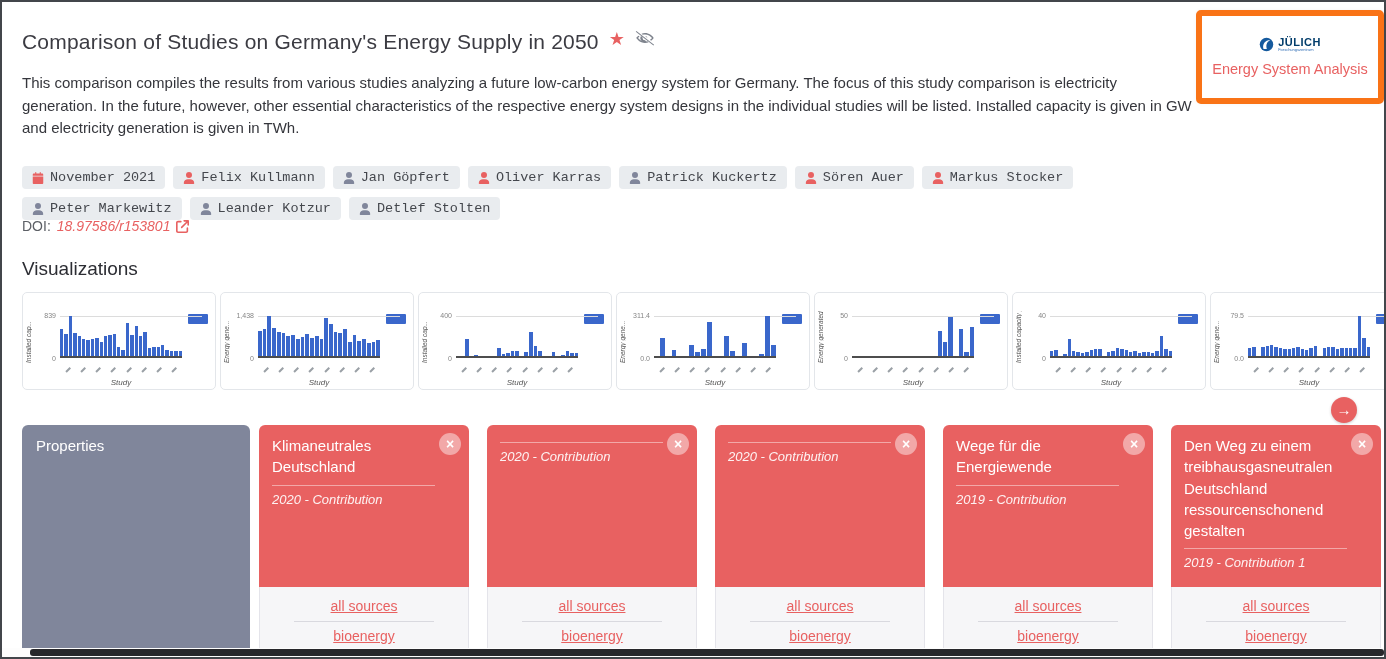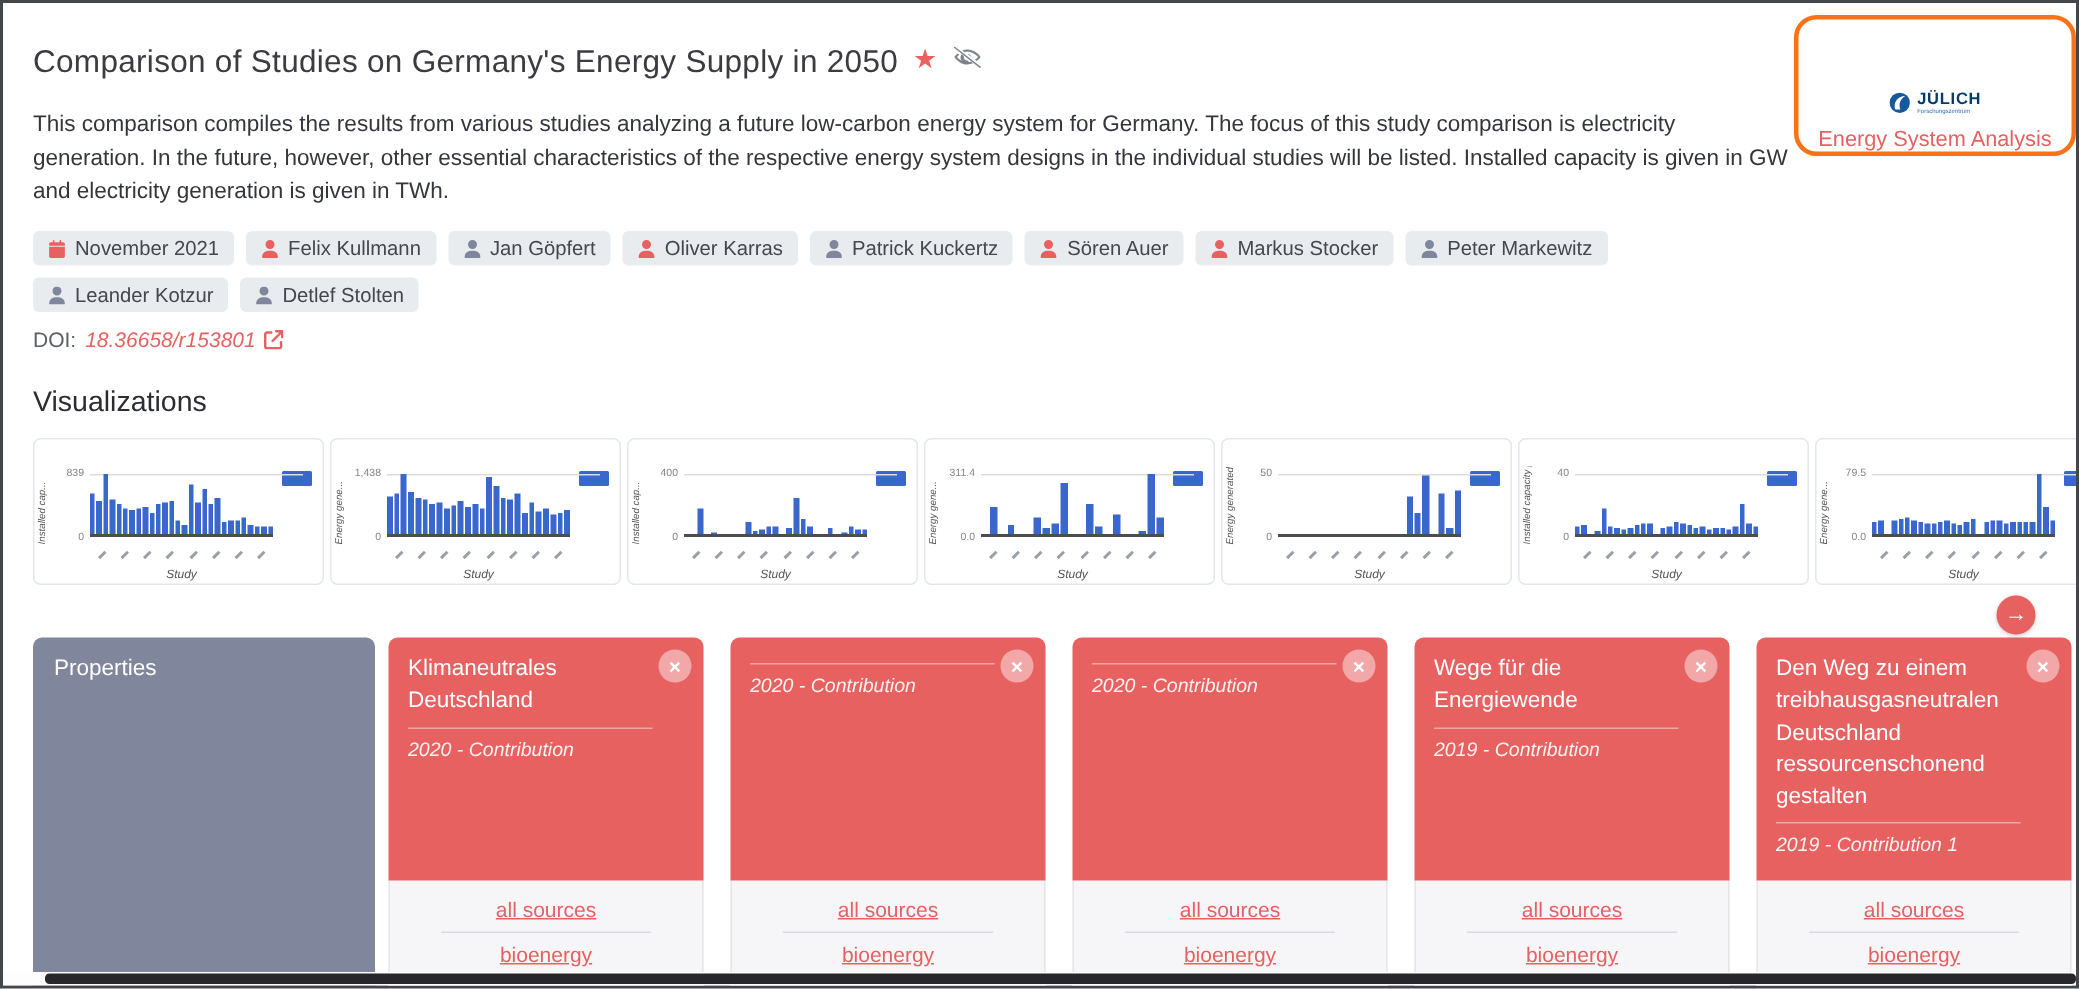--- a/index.html
+++ b/index.html
@@ -12,34 +12,34 @@
     font-family:"Liberation Sans", sans-serif;
     background:#fff; color:#33343b; position:relative;
     border:2px solid #43464b; overflow:hidden;
   }
   
   .title-row{position:absolute; top:28px; left:20px; display:flex; gap:10px;}
   .title-row h1{font-size:21px; font-weight:400; color:#3b3b42; letter-spacing:.2px;}
   .star-icon{color:var(--red); font-size:18px; line-height:1;}
   .eye-slash{width:20px; height:16px; color:#7d828c;}
   .desc{position:absolute; top:70px; left:20px; width:1172px; font-size:15px; line-height:1.5; color:#35363c;}
-  .badges{position:absolute; top:152px; left:20px; width:1160px; display:flex; flex-wrap:wrap; gap:8px;}
+  .badges{position:absolute; top:164px; left:20px; width:1160px; display:flex; flex-wrap:wrap; gap:8px;font-family:Liberation Mono, monospace;}
   .badge{display:inline-flex; align-items:center; gap:6px; background:var(--badge-bg);
     border-radius:4px; padding:4px 10px; font-size:13.5px; color:#44474d; white-space:nowrap;}
   .badge .bicon{width:12px; height:12px; display:inline-block; color:var(--gray);}
   .badge[data-variant="red"] .bicon{color:var(--red);}
   .doi-row{position:absolute; top:216px; left:20px; display:flex; align-items:center; gap:6px; font-size:14px;}
   .doi-label{color:#5d6066;}
   .doi-link{color:var(--red); font-style:italic; text-decoration:none;}
   .ext-icon{width:13px; height:13px; color:var(--red);}
   .viz-h{position:absolute; top:256px; left:20px; font-size:19px; font-weight:400; color:#2c2d33;}
   
   .brand-card{position:absolute; top:8px; right:0; width:188px; height:94px; background:#fff;
-    border:3px solid #f97316; border-radius:15px; box-shadow:0 0 4px rgba(0,0,0,.04);
-    display:flex; flex-direction:column; align-items:center; justify-content:flex-end; gap:9px; z-index:5;}
+    border:6px solid #f97316; border-radius:5px; box-shadow:0 0 4px rgba(0,0,0,.04);
+    display:flex; flex-direction:column; align-items:center; justify-content:center; gap:9px; z-index:5;}
   .brand-logo{display:flex; align-items:center; gap:4px;}
   .brand-swirl{width:15px; height:15px;}
   .brand-org{font-size:11px; font-weight:bold; color:#023d6b; letter-spacing:.5px; line-height:1;}
   .brand-org small{display:block; font-size:4px; font-weight:normal; color:#2f6db5; letter-spacing:0;}
   .brand-unit{color:var(--red); font-size:14.5px;}
   
   .vis-row{position:absolute; top:290px; left:20px; right:0; height:126px; display:flex; gap:4px; overflow:hidden;}
   .vis-card{position:relative; flex:none; width:194px; height:98px; background:#fff;
     border:1px solid #e3e6ea; border-radius:5px;}
   .ylabel{position:absolute; left:2px; top:18px; bottom:26px; display:flex; align-items:center;
@@ -174,21 +174,21 @@
   <span class="badge" data-variant="gray">
     <svg class="bicon" viewBox="0 0 448 512" fill="currentColor">
         <path d="M224 256a128 128 0 1 0 0-256 128 128 0 0 0 0 256zm-45 48A179 179 0 0 0 0 483c0 16 13 29 29 29h390c16 0 29-13 29-29a179 179 0 0 0-179-179h-90z"></path>
       </svg>
     <span>Detlef Stolten</span>
   </span>
 </div>
 
 <div class="doi-row">
   <span class="doi-label">DOI:</span>
-  <a class="doi-link">18.36658/r153801</a>
+  <a class="doi-link">18.97586/r153801</a>
   <svg class="ext-icon" viewBox="0 0 512 512" fill="currentColor">
       <path d="M320 0c-18 0-32 14-32 32s14 32 32 32h83L201 266c-12 12-12 33 0 45s33 12 45 0L448 109v83c0 18 14 32 32 32s32-14 32-32V32c0-18-14-32-32-32H320zM80 32C36 32 0 68 0 112v320c0 44 36 80 80 80h320c44 0 80-36 80-80V320c0-18-14-32-32-32s-32 14-32 32v112c0 9-7 16-16 16H80c-9 0-16-7-16-16V112c0-9 7-16 16-16h112c18 0 32-14 32-32s-14-32-32-32H80z"></path>
     </svg>
 </div>
 
 <h2 class="viz-h">Visualizations</h2>
 
 <div class="vis-row">
   <div class="vis-card">
     <span class="ylabel">Installed cap...</span>

